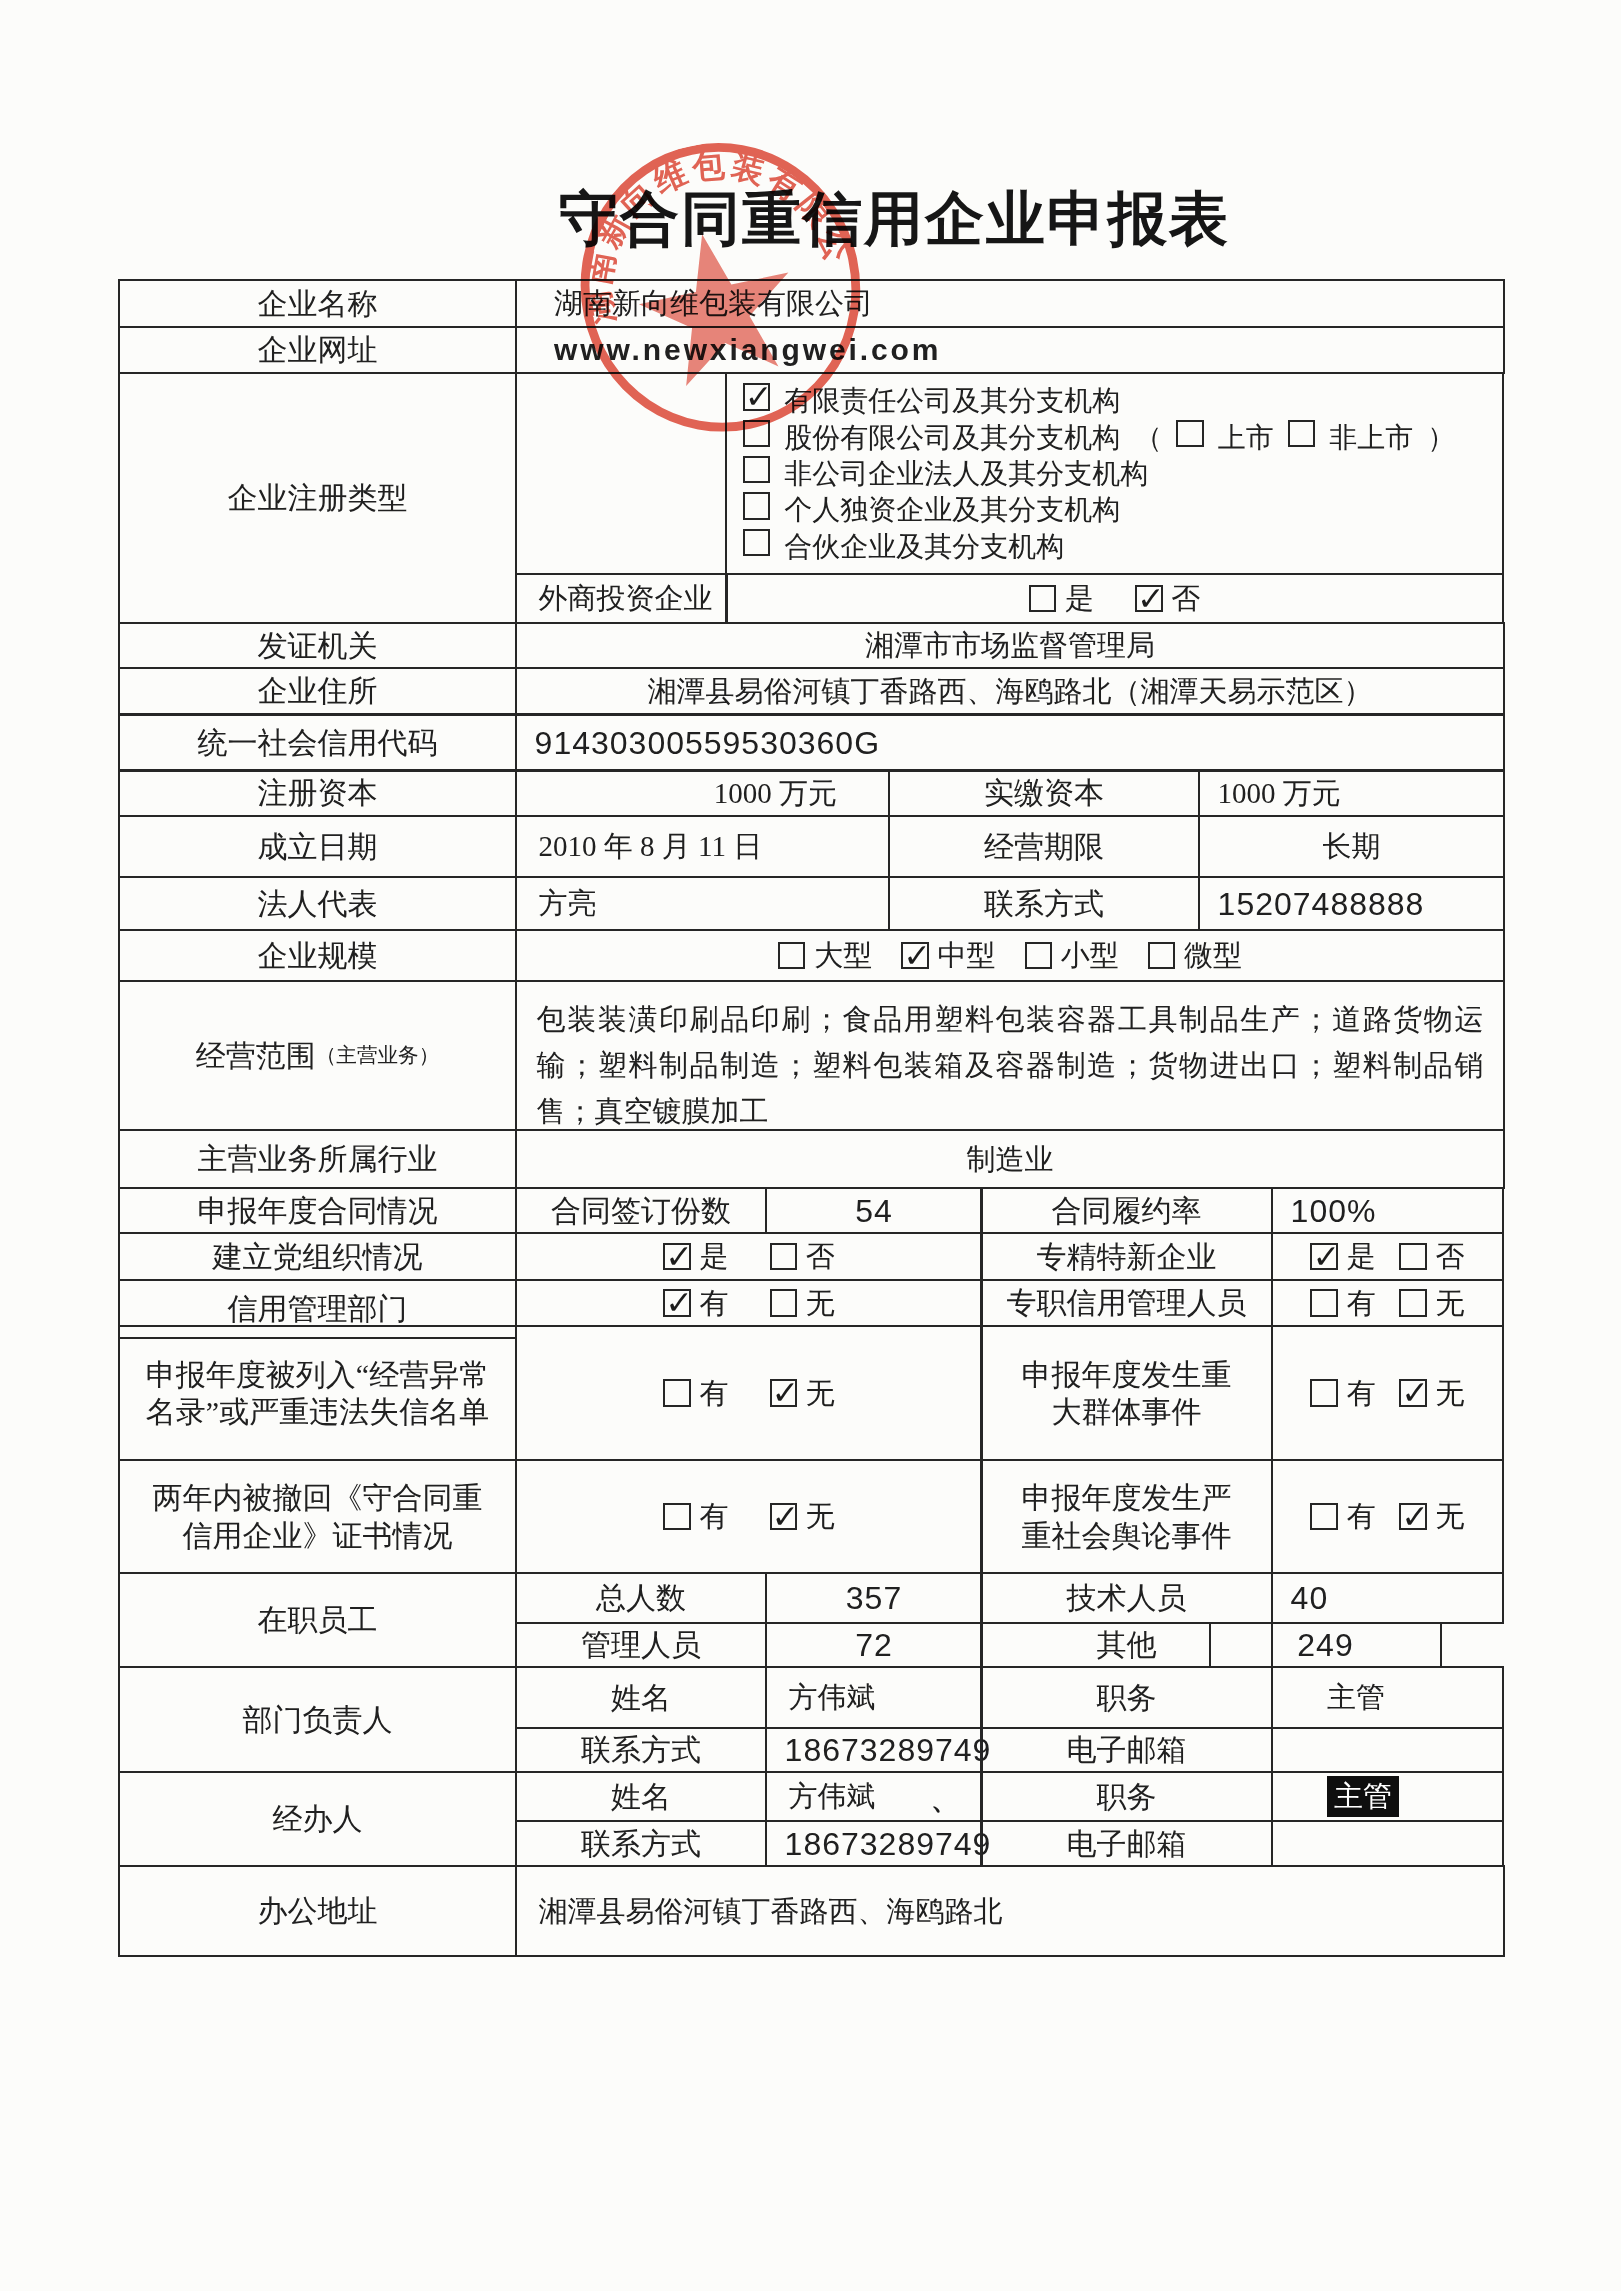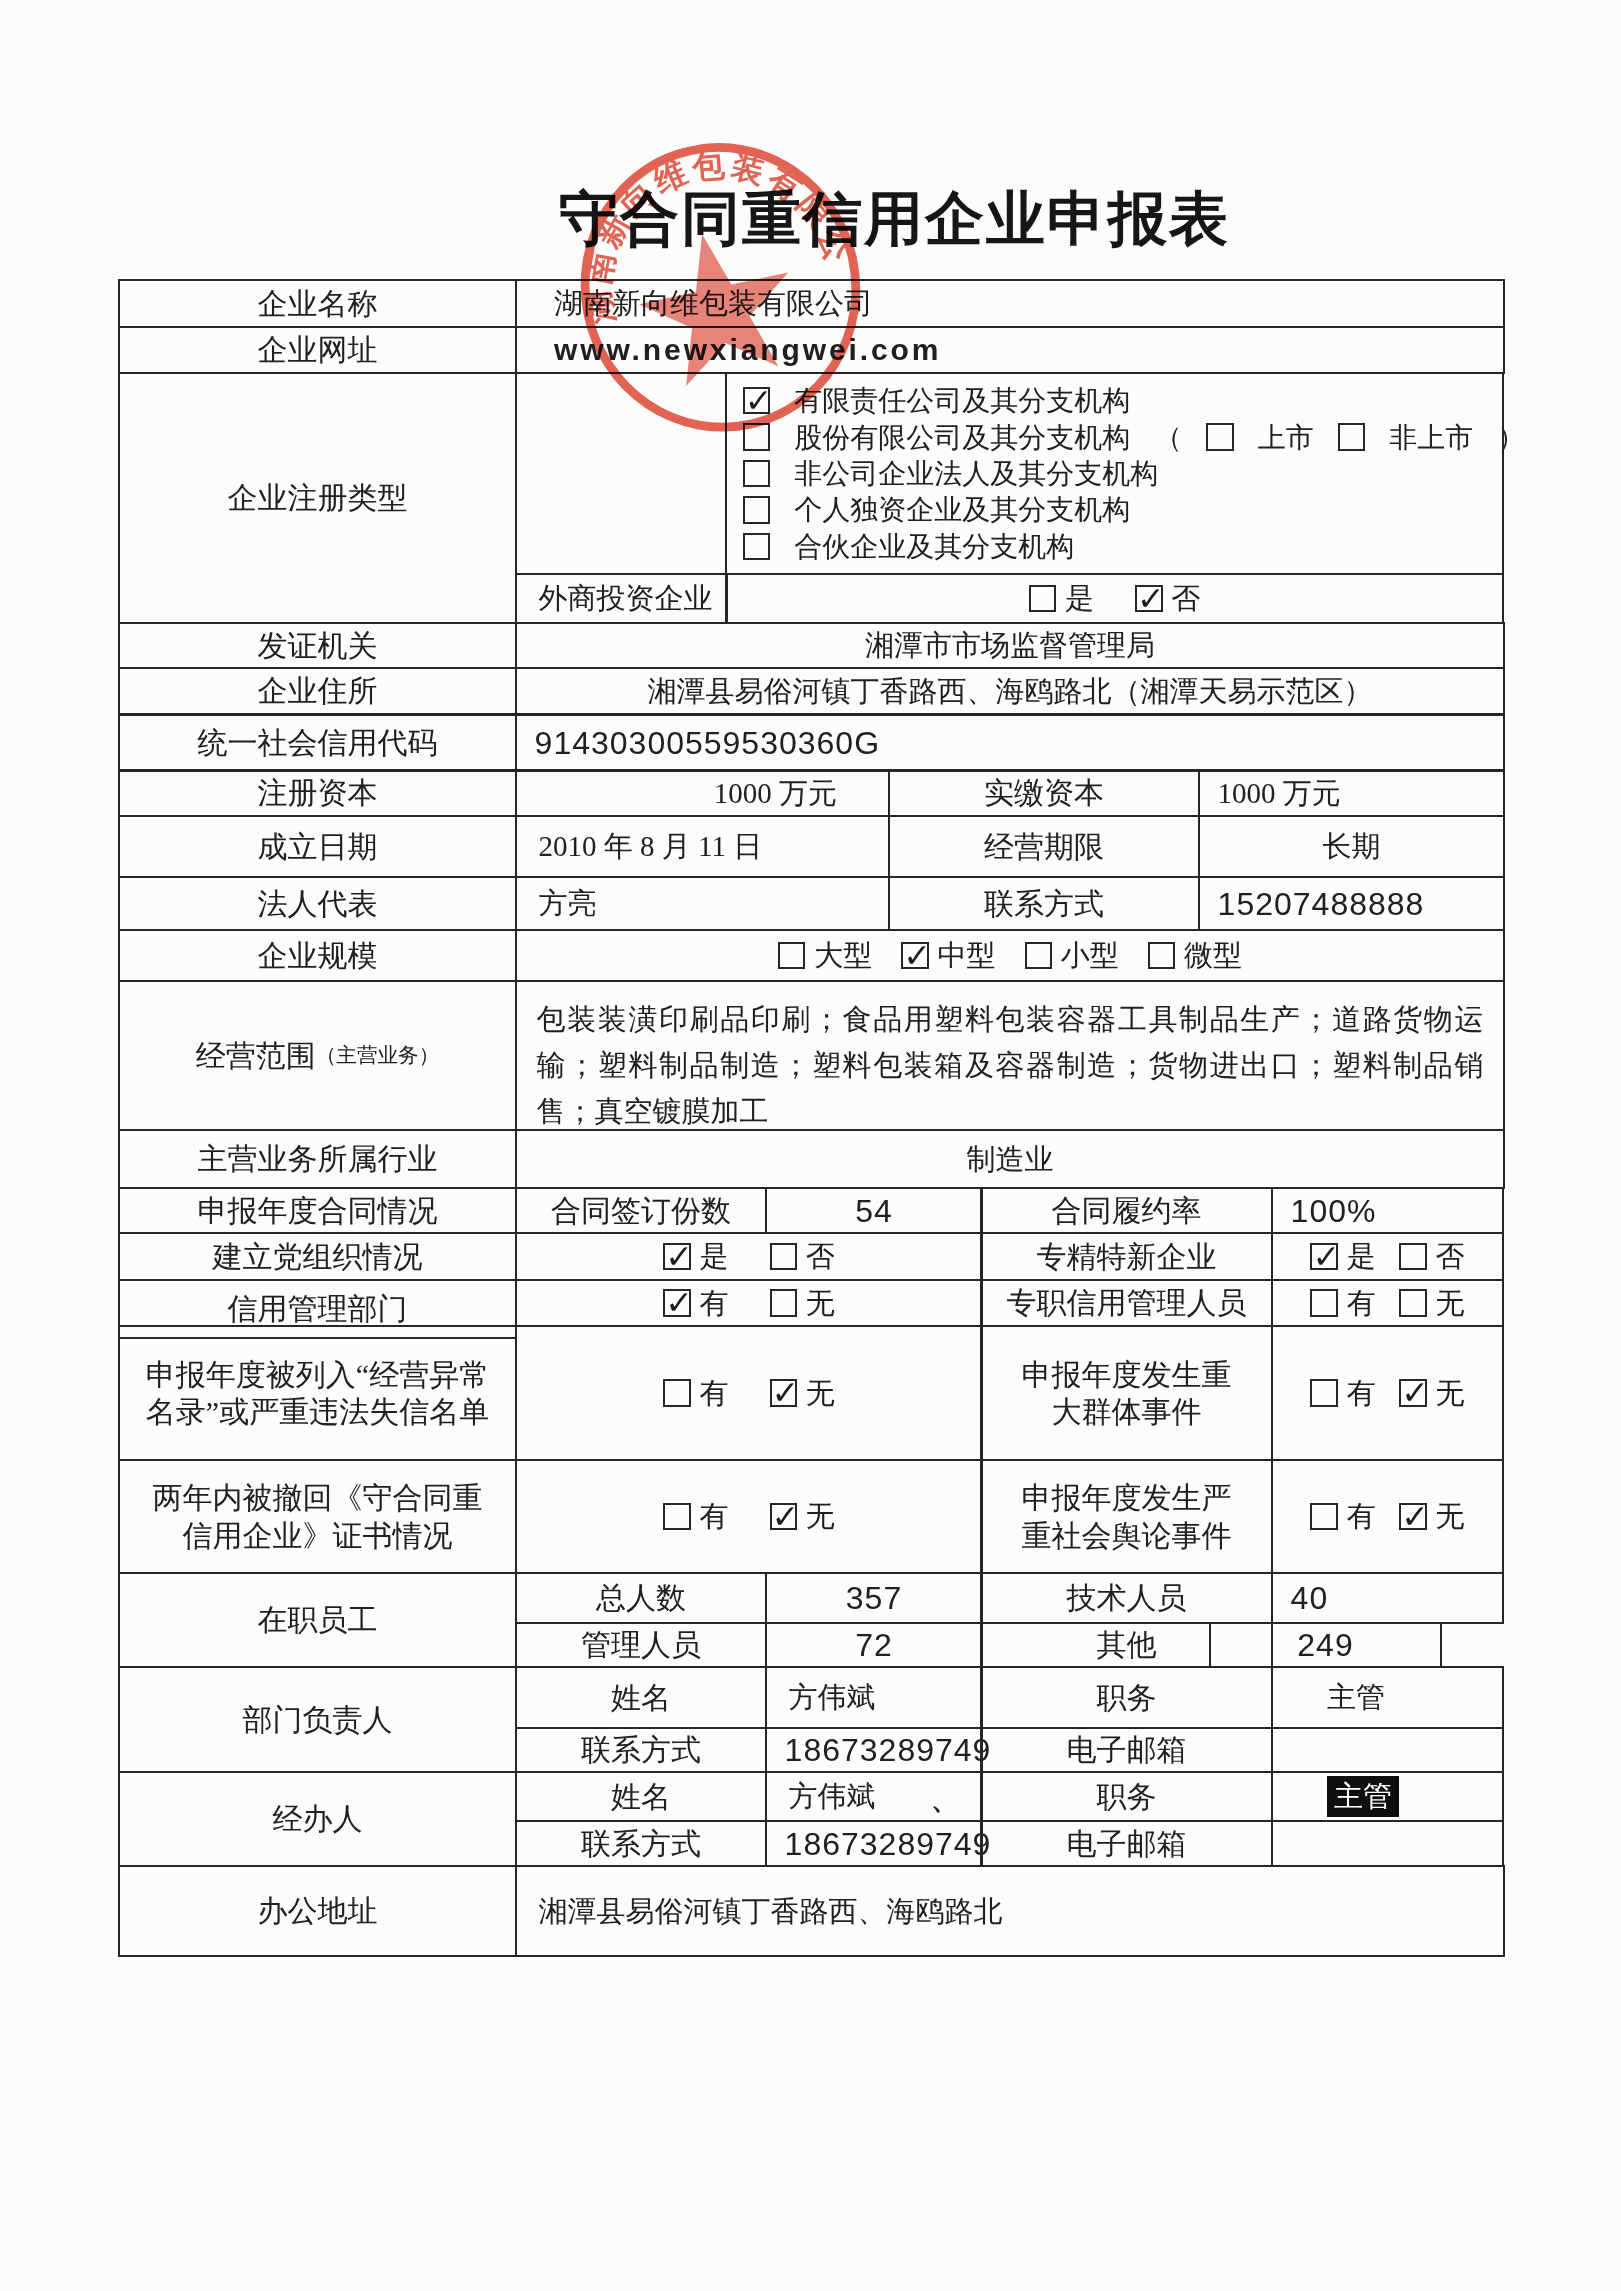--- a/index.html
+++ b/index.html
@@ -34,21 +34,21 @@
     position:relative;display:inline-block;width:23.5px;height:23.5px;
     border:2.9px solid #262626;flex:none;vertical-align:-3.9px;
   }
   .cb.on::after{
     content:"\2713";position:absolute;left:0px;top:-8.8px;
     font-size:33px;font-weight:700;color:#1c1c1c;font-family:"DejaVu Sans",sans-serif;
   }
   .pair{display:inline-flex;align-items:center;gap:8.8px;}
   .cbrow{display:flex;justify-content:center;align-items:center;gap:41px;width:100%;}
   .optcol{flex-direction:column;align-items:flex-start;justify-content:space-evenly;padding:7.8px 0 7.8px 15.7px;font-size:28px;}
-  .optline{display:flex;align-items:center;gap:24px;white-space:nowrap;}
+  .optline{display:flex;gap:14px;white-space:nowrap;}
   .scope{display:block;padding:13.7px 19.6px 0 19.6px;line-height:46px;text-align:justify;font-size:29px;}
   .hl{background:#0e0e0e;color:#ffffff;padding:2px 6.9px;}
   .mark{position:absolute;font-size:27.4px;font-weight:700;color:#1c1c1c;}
   .stamp{position:absolute;left:579px;top:143px;width:286px;height:294px;
     transform:rotate(-12deg);opacity:.82;mix-blend-mode:multiply;pointer-events:none;}
 </style>
 </head>
 <body>
 
 <div class="page">

